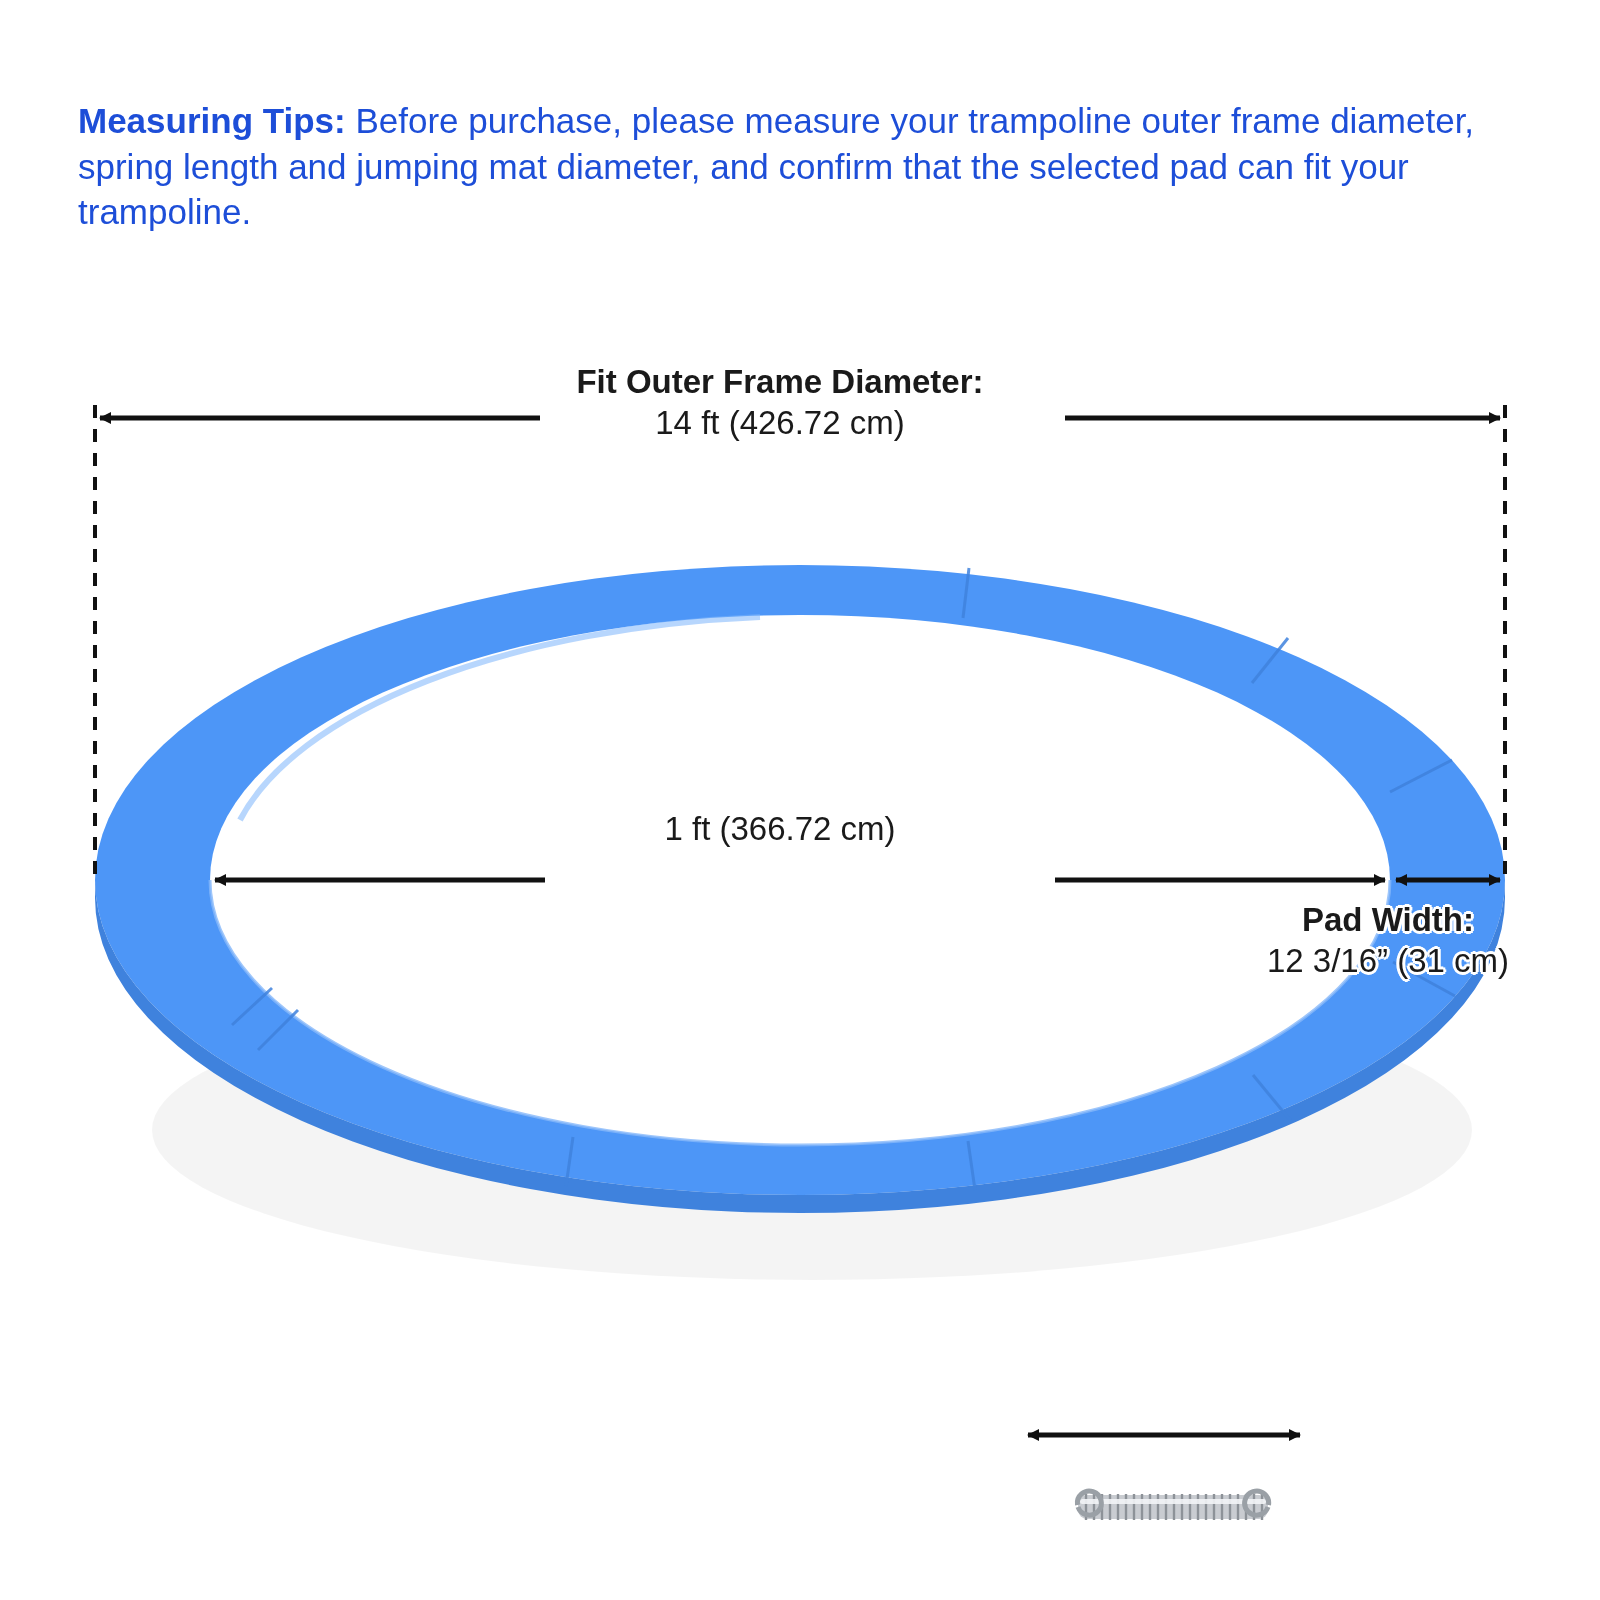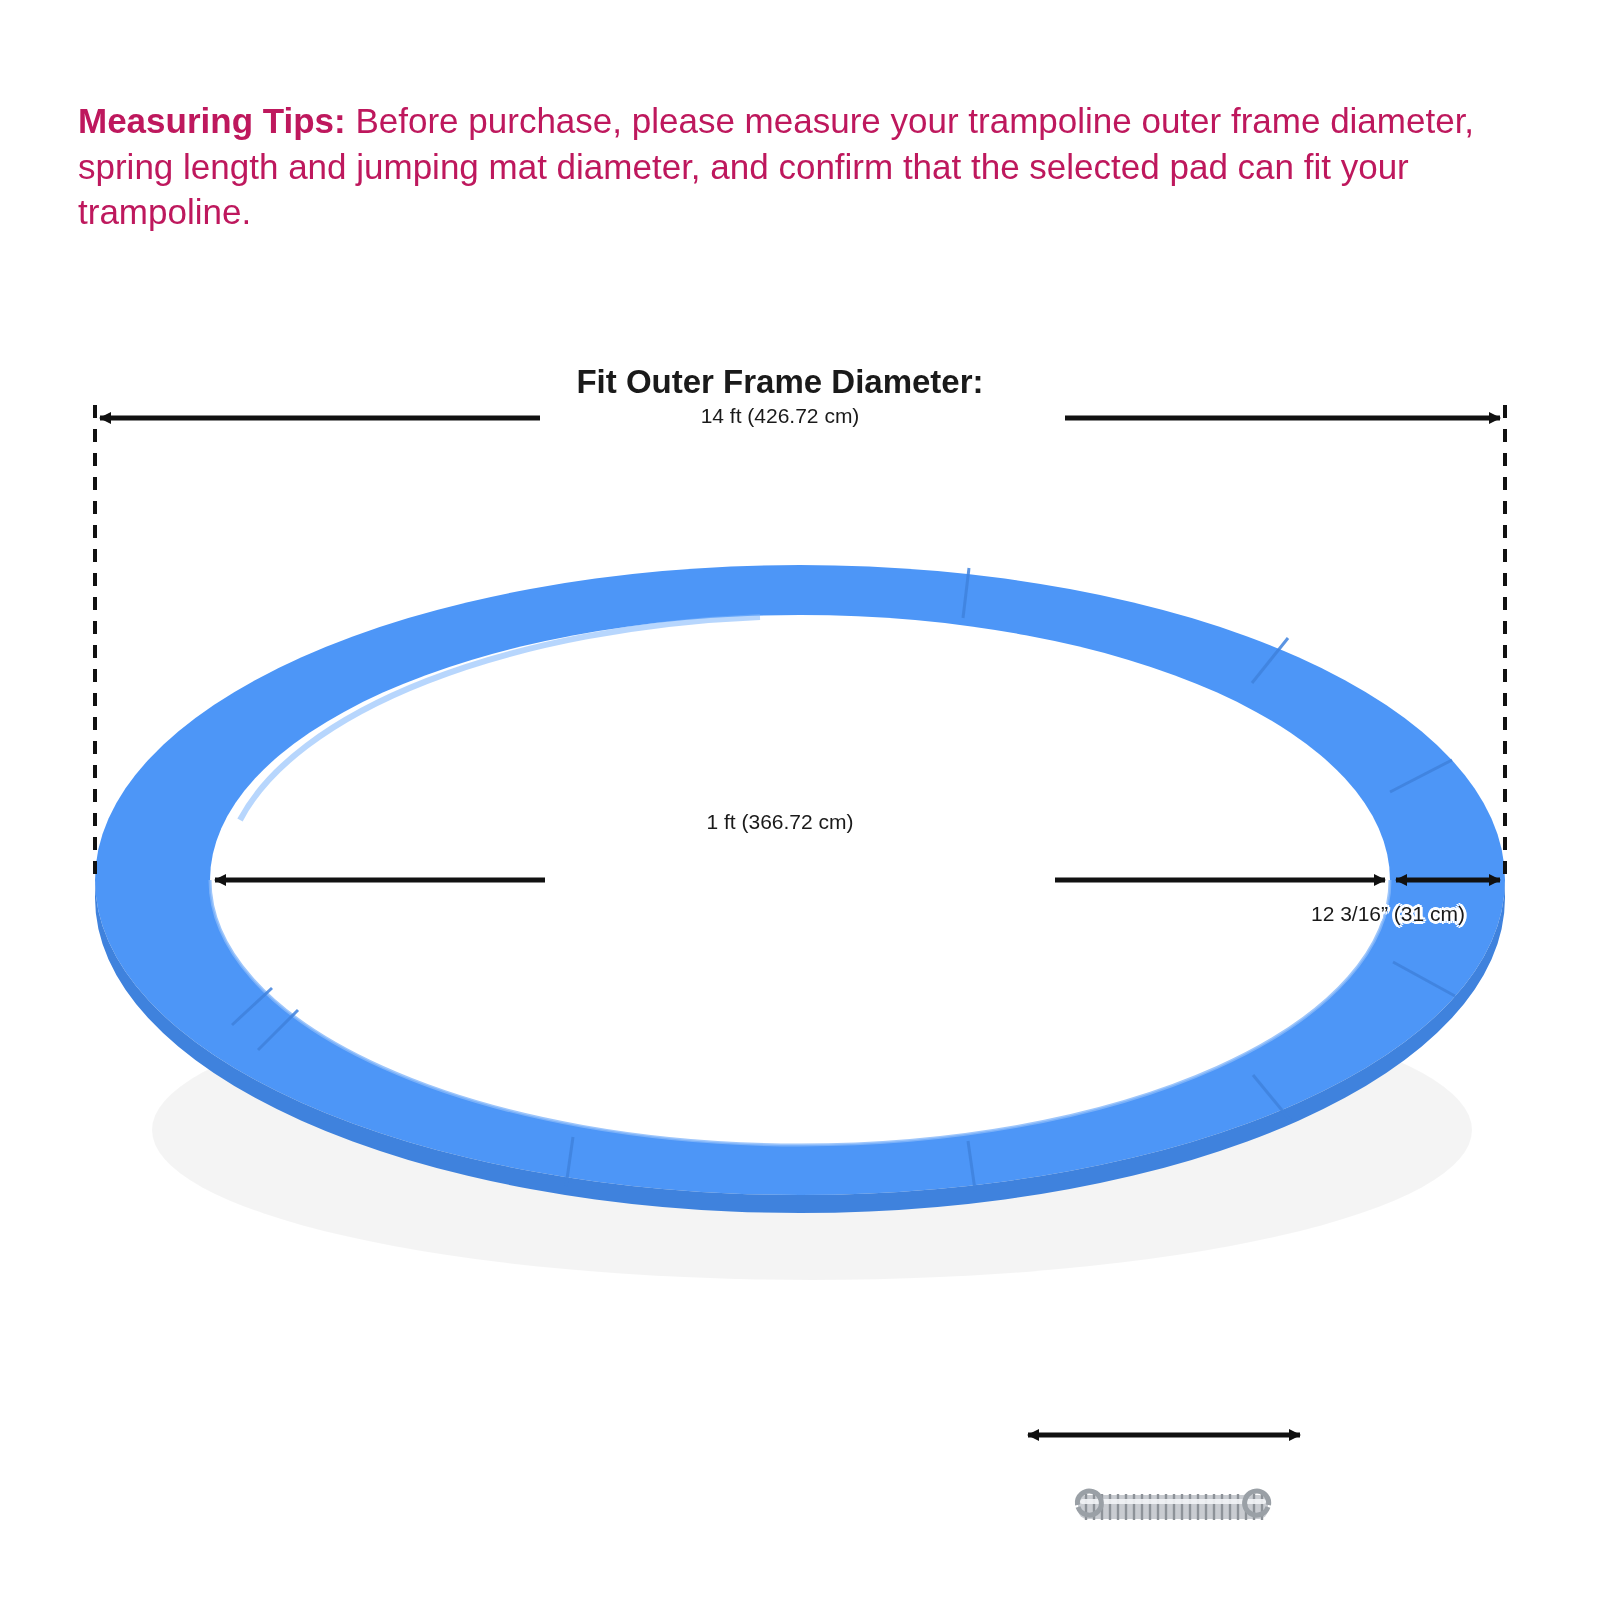--- a/index.html
+++ b/index.html
@@ -17,21 +17,21 @@
   }
 
   
   #tips {
     position: absolute;
     left: 78px;
     top: 98px;
     width: 1460px;
     font-size: 35px;
     line-height: 1.30;
-    color: #be185d;
+    color: #1d4ed8;
   }
   #tips .lead {
     font-weight: bold;
   }
 
   
   #stage {
     position: absolute;
     left: 0;
     top: 0;
@@ -51,21 +51,21 @@
     color: #1a1a1a;
     white-space: nowrap;
   }
   .label .t1 {
     font-size: 33px;
     font-weight: bold;
     display: block;
     line-height: 1.22;
   }
   .label .t2 {
-    font-size: 21px;
+    font-size: 33px;
     display: block;
     line-height: 1.30;
   }
 
   #outer-frame-label {
     left: 460px;
     top: 362px;
     width: 640px;
   }
   #jumping-mat-label {
@@ -213,17 +213,18 @@
   <div class="label" id="outer-frame-label">
     <span class="t1">Fit Outer Frame Diameter:</span>
     <span class="t2">14 ft (426.72 cm)</span>
   </div>
 
   <div class="label" id="jumping-mat-label">
     <span class="t2">1 ft (366.72 cm)</span>
   </div>
 
   <div class="label" id="pad-width-label">
+    <span class="t1">Pad Width:</span>
     <span class="t2">12 3/16” (31 cm)</span>
   </div>
 
 
 </div>
 
 </body></html>

